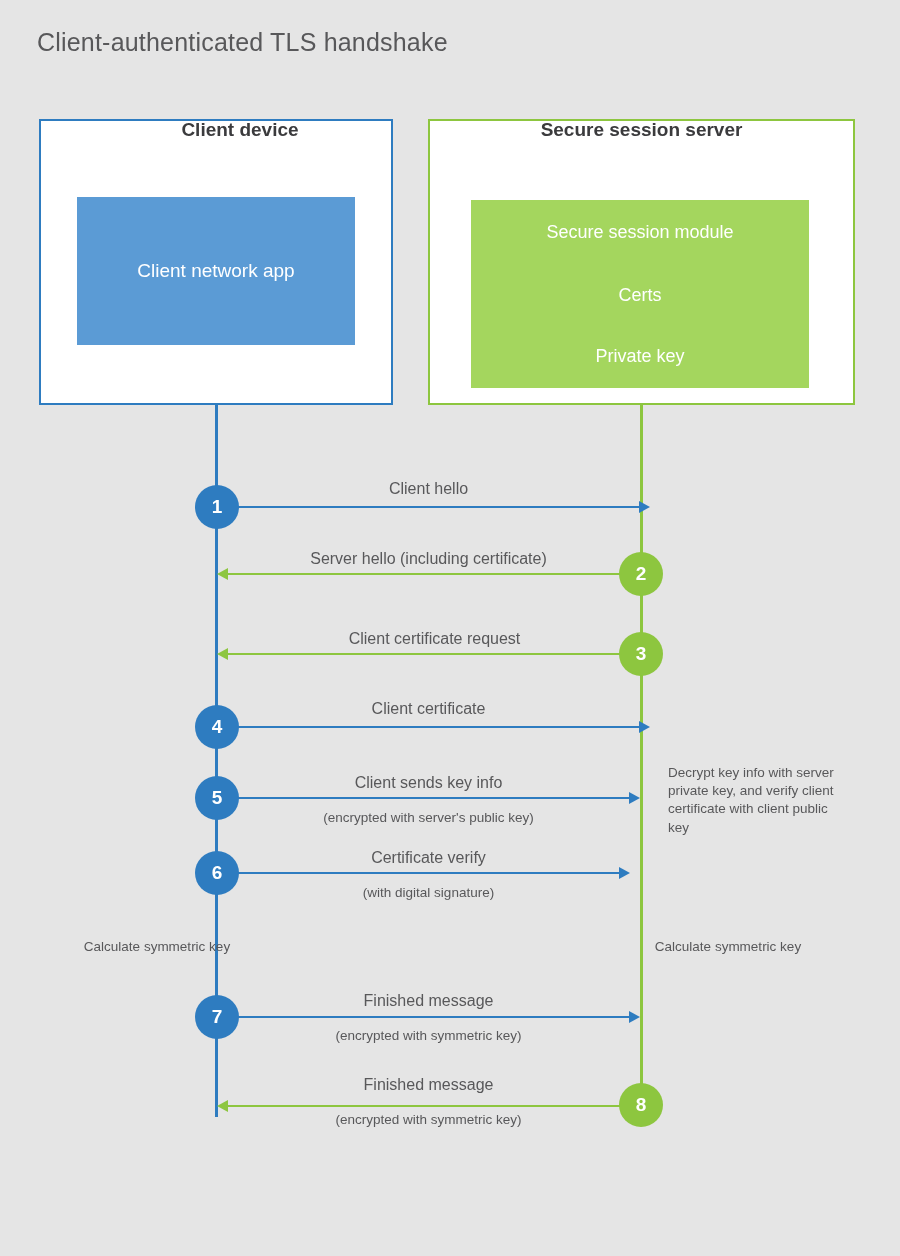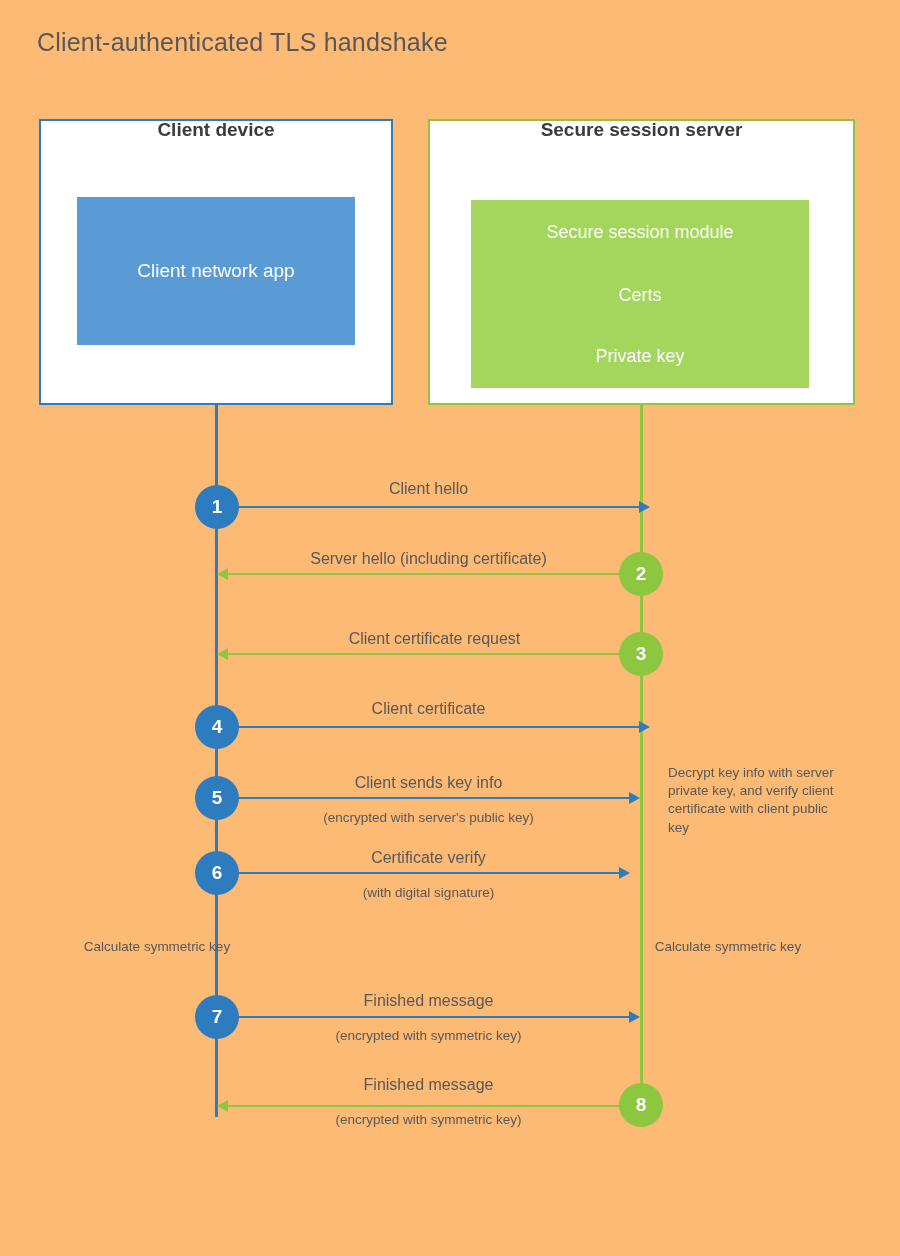--- a/index.html
+++ b/index.html
@@ -10,21 +10,21 @@
   body {
     font-family: "Liberation Sans", sans-serif;
     color: #58585a;
     -webkit-font-smoothing: antialiased;
   }
   #canvas {
     position: relative;
     width: 900px;
     height: 1256px;
     overflow: hidden;
-    background: #fdba74;
+    background: #e5e5e5;
   }
   #page-title {
     position: absolute;
     left: 37px;
     top: 28px;
     font-size: 25px;
     font-weight: 400;
     color: #58585a;
     letter-spacing: 0.2px;
   }
@@ -170,21 +170,21 @@
   .side-note.center { text-align: center; }
 </style>
 </head>
 <body>
 
 <div id="canvas">
 
   <div id="page-title">Client-authenticated TLS handshake</div>
 
   <div class="entity-box" id="client-box"></div>
-  <div class="entity-title" style="left:39px; top:119px; width:354px;">Client device</div>
+  <div class="entity-title" style="left:39px; top:119px; width:354px;padding-left:24px;">Client device</div>
   <div id="client-app">Client network app</div>
 
   <div class="entity-box" id="server-box"></div>
   <div class="entity-title" style="left:428px; top:119px; width:427px;">Secure session server</div>
   <div class="server-item" id="server-item-0">Secure session module</div>
   <div class="server-item" id="server-item-1">Certs</div>
   <div class="server-item" id="server-item-2">Private key</div>
 
   <div class="lifeline" id="client-lifeline"></div>
   <div class="lifeline" id="server-lifeline"></div>

